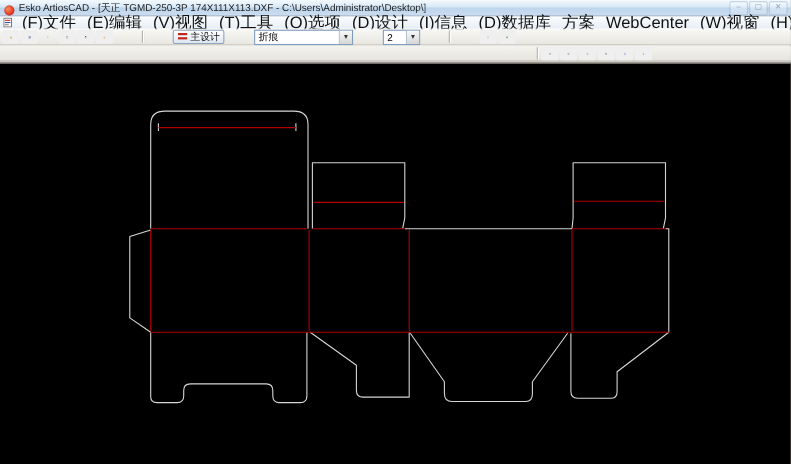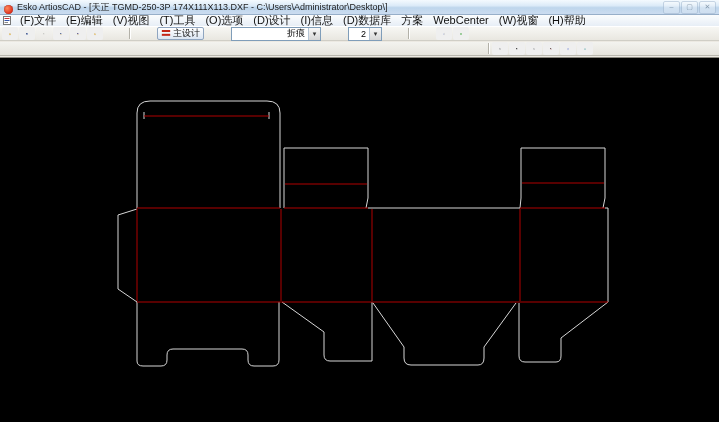--- a/index.html
+++ b/index.html
@@ -15,21 +15,21 @@
     background:radial-gradient(circle at 35% 35%,#ff8a5c,#e0301e 70%);
     box-shadow:0 0 1px #7a2012 inset;flex:0 0 auto;}
   .title-text{white-space:nowrap;overflow:hidden;}
   .win-controls{position:absolute;right:3px;top:1px;display:flex;gap:1px;opacity:.5;}
   .win-btn{width:15px;height:11px;border:1px solid #9fb4cb;border-radius:2px;
     background:linear-gradient(#fdfeff,#d4e3f2);font-size:7px;line-height:9px;
     text-align:center;color:#44596e;}
   
   .menubar{position:absolute;left:0;top:15px;width:719px;height:11px;
     background:linear-gradient(#fbfdfe,#e7eef6);display:flex;align-items:center;
-    font-size:11px;color:#111;}
+    font-size:15px;color:#111;}
   .child-icon{width:8px;height:9px;margin:0 4px 0 3px;flex:0 0 auto;}
   .menu-item{padding:0 5px;line-height:11px;white-space:nowrap;cursor:default;}
   
   .toolbar1{position:absolute;left:0;top:26px;width:719px;height:15px;
     background:linear-gradient(#f7f7f4,#e9e7e0);border-top:1px solid #ffffff;
     border-bottom:1px solid #d0cec6;display:flex;align-items:center;
     padding-left:2px;box-sizing:border-box;gap:24px;}
   .toolbar2{position:absolute;left:0;top:42px;width:719px;height:14px;
     background:linear-gradient(#f3f3ef,#e6e4dd);border-bottom:1px solid #b9b7ae;
     display:flex;align-items:center;box-sizing:border-box;}
@@ -37,21 +37,21 @@
     border:1px solid transparent;border-radius:2px;flex:0 0 auto;}
   .tb-btn.disabled{opacity:.38;filter:grayscale(1);}
   .tb-btn svg{width:12px;height:12px;display:block;}
   .sep{width:1px;height:11px;background:#b3b1a8;border-right:1px solid #fff;
     margin:0 2px;flex:0 0 auto;}
   .main-design-btn{display:flex;align-items:center;gap:2px;height:13px;padding:0 3px;
     border:1px solid #8fa5c0;border-radius:2px;font-size:9px;color:#111;
     background:linear-gradient(#ffffff,#dce6f2);flex:0 0 auto;}
   .main-design-btn svg{width:10px;height:10px;}
   .combo{display:flex;align-items:center;height:12px;border:1px solid #7f9db9;
-    background:#fff;font-size:9px;color:#000;margin-left:3px;flex:0 0 auto;text-align:right;}
+    background:#fff;font-size:9px;color:#000;margin-left:3px;flex:0 0 auto;}
   .combo-val{padding:0 3px;flex:1;white-space:nowrap;overflow:hidden;}
   .combo-arrow{width:11px;height:100%;border-left:1px solid #b5c4d4;
     background:linear-gradient(#f8f8f8,#d6d6d6);display:flex;align-items:center;
     justify-content:center;flex:0 0 auto;}
   .combo-arrow::after{content:"▾";font-size:7px;color:#333;line-height:1;}
   .combo.linetype{width:88px;}
   .combo.pointage{width:32px;}
   .view-group{display:flex;align-items:center;margin-left:486px;}
   
   .canvas{position:absolute;left:0;top:57px;width:719px;height:365px;

